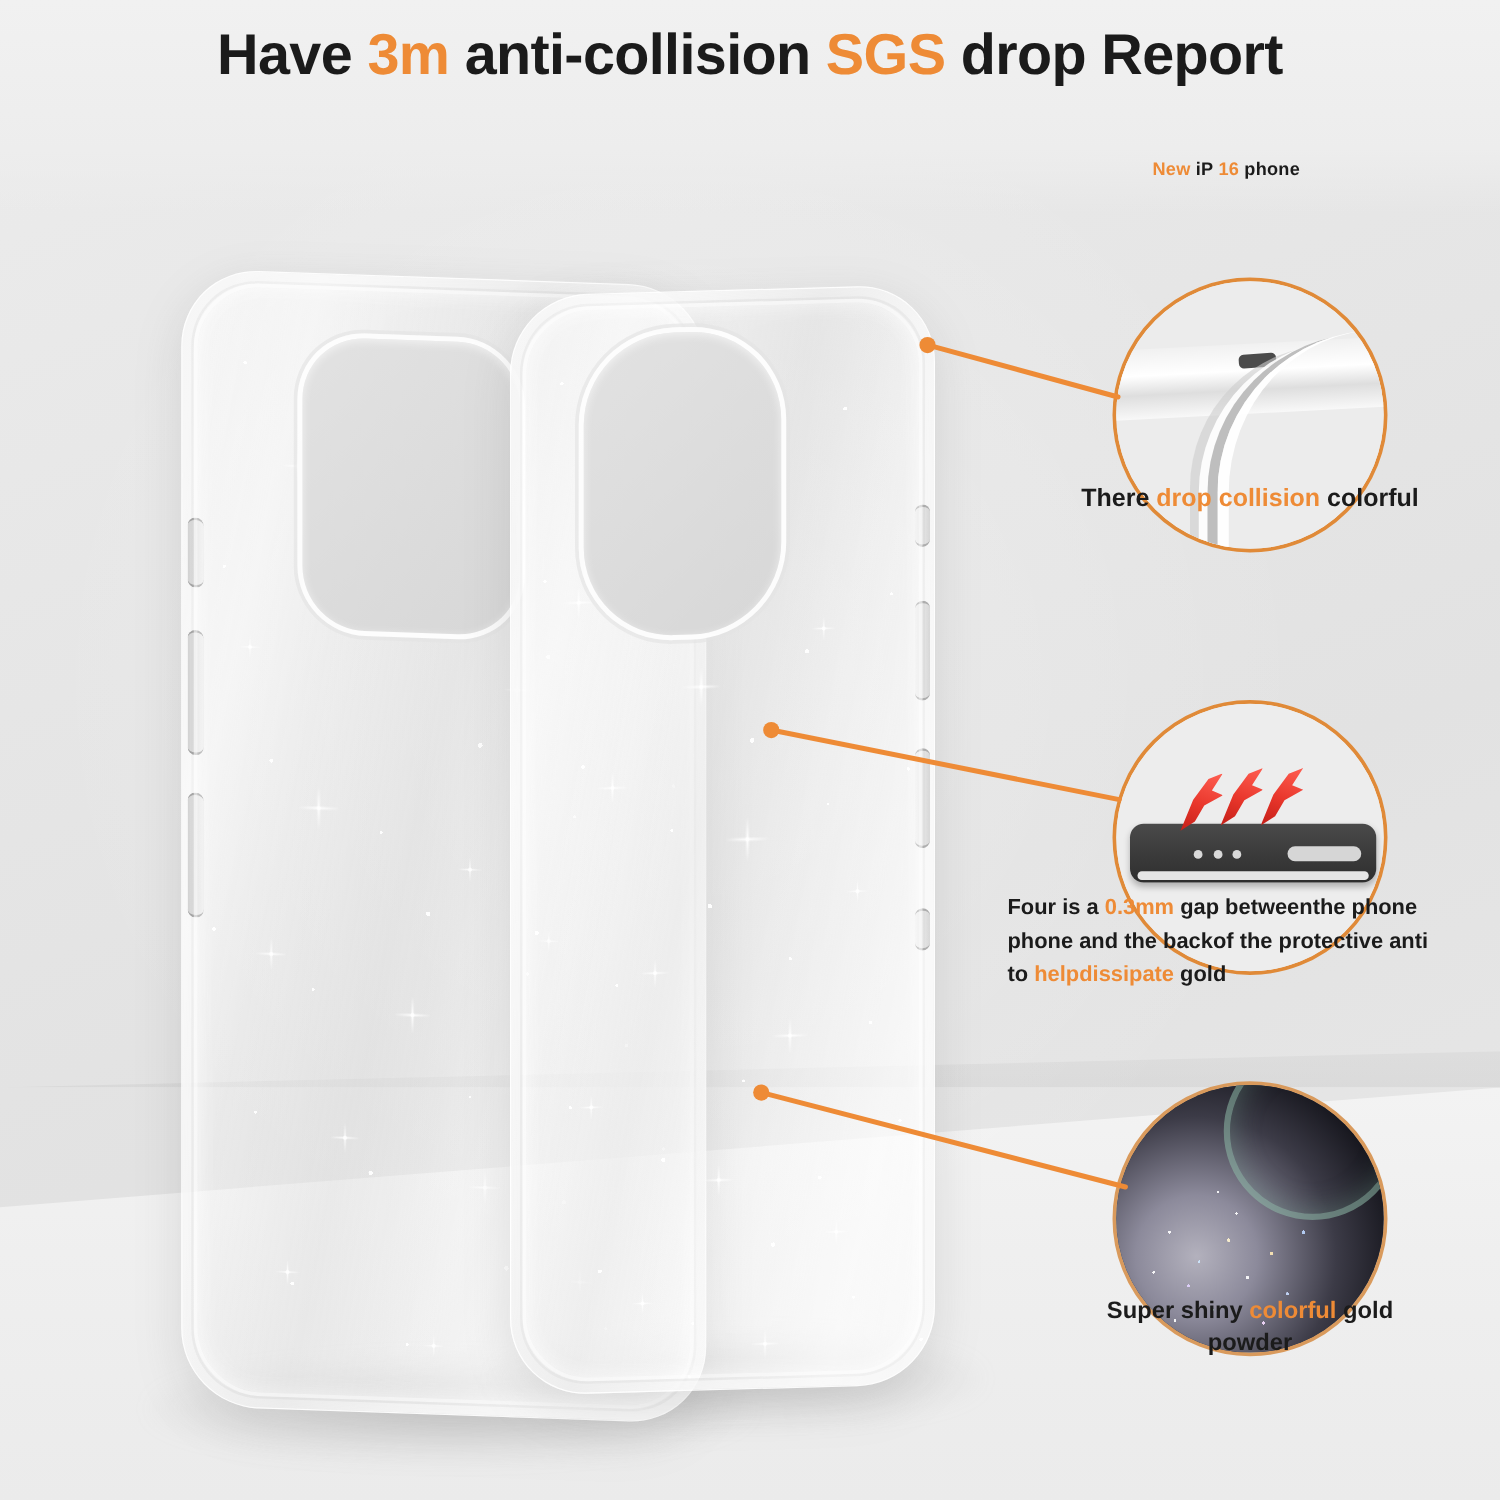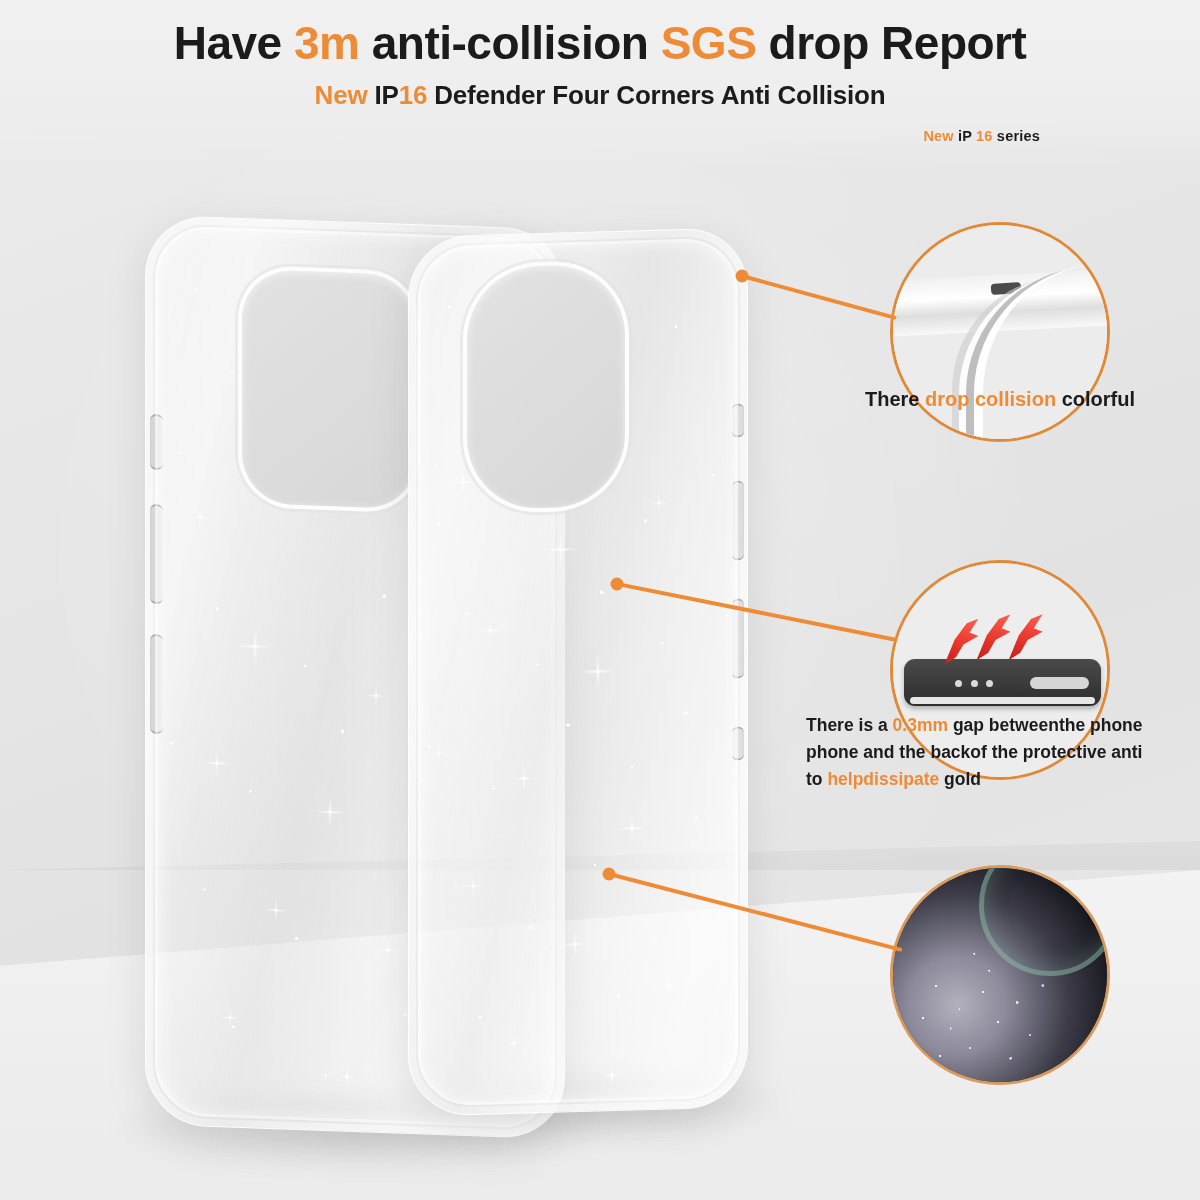--- a/index.html
+++ b/index.html
@@ -425,25 +425,22 @@
 <div id="stage">
 
   <div class="backdrop"></div>
   <div class="floor"></div>
   <div class="floor-edge"></div>
 
   <div class="header">
     <div class="headline">
       <span class="t">Have </span><span class="hl">3m</span><span class="t"> anti-collision </span><span class="hl">SGS</span><span class="t"> drop Report</span>
     </div>
-    <div class="subhead">
-      <span class="hl">New </span><span class="t">IP</span><span class="hl">16</span><span class="t"> Defender Four Corners Anti Collision</span>
-    </div>
     <div class="series-tag">
-      <span class="hl">New </span><span class="t">iP </span><span class="hl">16</span><span class="t"> series</span>
+      <span class="hl">New </span><span class="t">iP </span><span class="hl">16</span><span class="t"> phone</span>
     </div>
   </div>
 
   <div class="case-shadow shadow-rear"></div>
   <div class="case-shadow shadow-front"></div>
 
   <div class="case case-rear">
     <div class="sheen"></div>
     <div class="glitter"></div>
     <div class="stars">
@@ -523,24 +520,26 @@
         <div class="bar-dot d2"></div>
         <div class="bar-dot d3"></div>
         <div class="bar-pill"></div>
       </div>
       <div class="heat-arrow a1"></div>
       <div class="heat-arrow a2"></div>
       <div class="heat-arrow a3"></div>
     </div>
   </div>
   <div class="label label-heat">
-    <div><span class="t">There is a </span><span class="hl">0.3mm</span><span class="t"> gap betweenthe phone</span></div>
+    <div><span class="t">Four is a </span><span class="hl">0.3mm</span><span class="t"> gap betweenthe phone</span></div>
     <div><span class="t">phone and the backof the protective anti</span></div>
     <div><span class="t">to </span><span class="hl">helpdissipate</span><span class="t"> gold</span></div>
   </div>
 
   <div class="bubble bubble-glitter">
     <div class="glitter-art"></div>
   </div>
   <div class="label label-glitter">
+    <div><span class="t">Super shiny </span><span class="hl">colorful</span><span class="t"> gold</span></div>
+    <div><span class="t">powder</span></div>
   </div>
 
 </div>
 
 </body></html>

